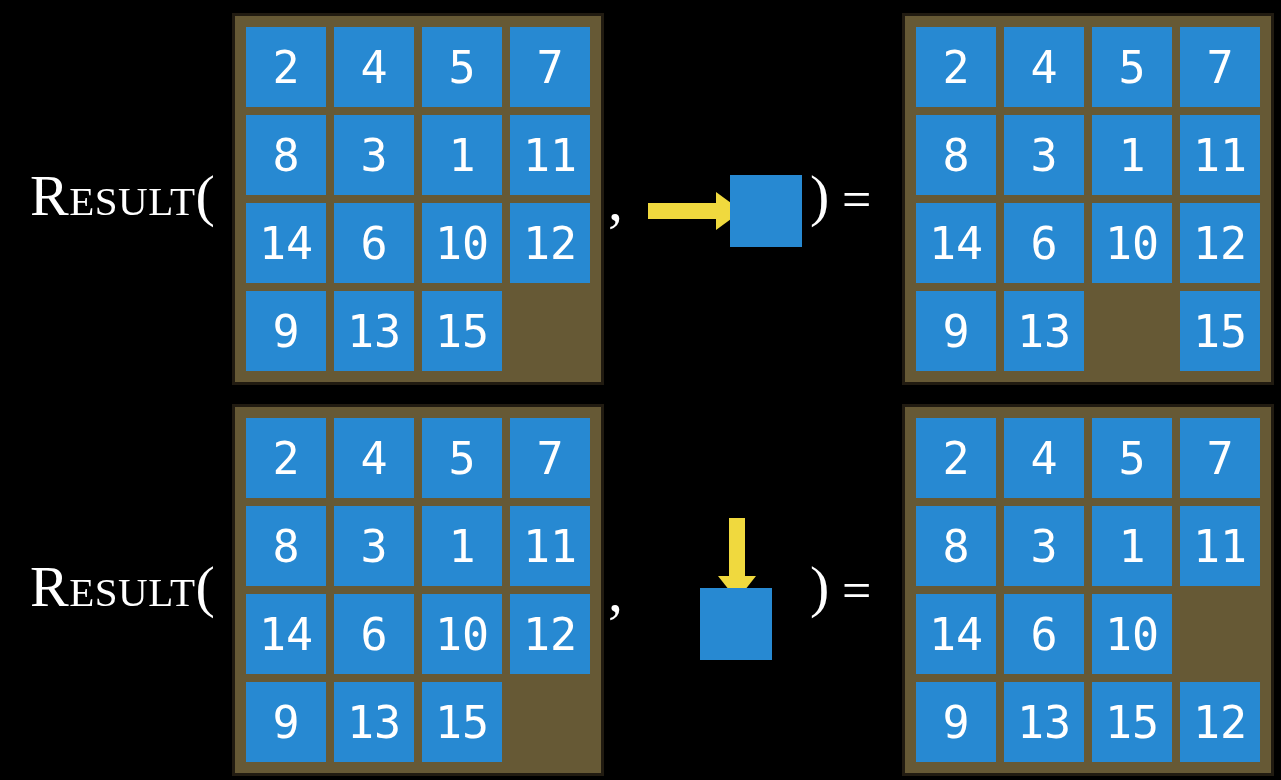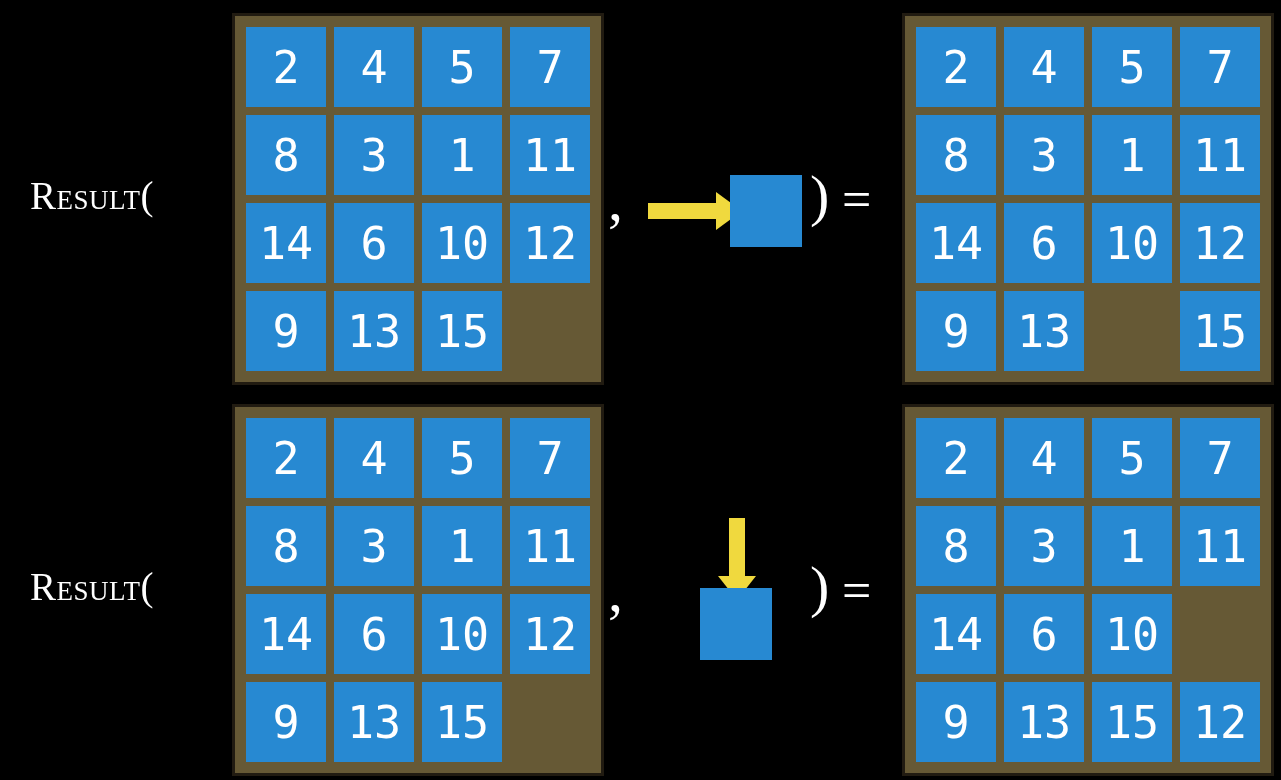--- a/index.html
+++ b/index.html
@@ -17,21 +17,21 @@
     background:var(--background);
     overflow:hidden;
     font-family:"Liberation Serif", serif;
   }
   .canvas{position:relative;width:1281px;height:780px;background:var(--background);}
 
   
   .fn-label{
     position:absolute;
     color:var(--formula-text);
-    font-size:39px;
+    font-size:58px;
     line-height:58px;
     white-space:nowrap;
     letter-spacing:0.5px;
   }
   .fn-name{font-variant:small-caps;}
   .sym{
     position:absolute;
     color:var(--formula-text);
     font-size:58px;
     line-height:58px;

